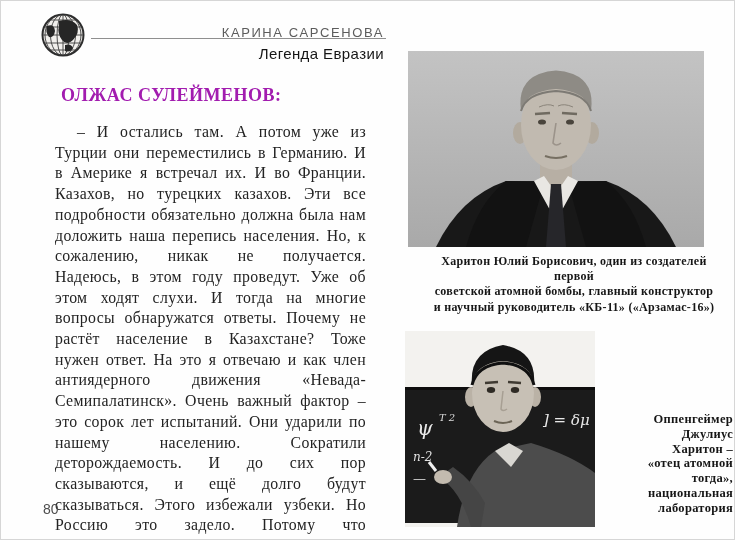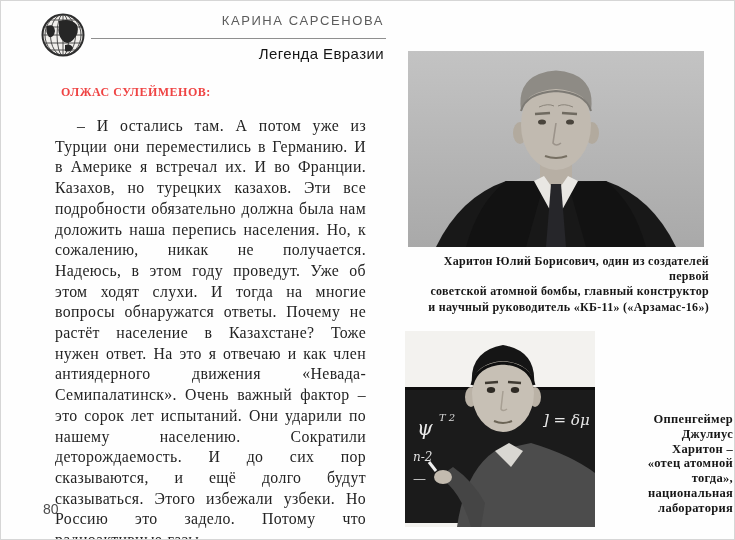--- a/index.html
+++ b/index.html
@@ -11,59 +11,59 @@
     box-sizing: border-box;
     border: 1px solid #d6d6d6;
     overflow: hidden;
     font-family: "Liberation Serif", serif;
     color: #1e1e1e;
   }
 
   
   .globe { position: absolute; left: 38px; top: 10px; width: 48px; height: 48px; }
   .hdr-author {
-    position: absolute; top: 12px; right: 350px;
+    position: absolute; top: 24px; right: 350px;
     font-family: "Liberation Sans", sans-serif;
     font-size: 13px; color: #5c5c5c; letter-spacing: 1.6px; white-space: nowrap;
   }
   .hdr-rule {
     position: absolute; left: 90px; top: 37px; width: 295px; height: 1px;
     background: #8f8f8f;
   }
   .hdr-title {
     position: absolute; top: 44px; right: 350px;
     font-family: "Liberation Sans", sans-serif;
     font-weight: normal; font-size: 15px; color: #161616; letter-spacing: 0.4px; white-space: nowrap;
   }
 
   
   .text-col { position: absolute; left: 38px; top: 84px; width: 343px; }
   .speaker {
-    font-weight: bold; font-size: 12px; letter-spacing: 0.5px;
-    text-indent: 22px; margin: 0 0 6px 0; color: #ef4444;
+    font-weight: bold; font-size: 18px; letter-spacing: 0.5px;
+    text-indent: 22px; margin: 0 0 6px 0; color: #a21caf;
   }
   .body-par {
     margin: 16px; font-size: 15.8px; line-height: 20.7px;
     text-align: justify; text-indent: 22px;
     letter-spacing: 0.35px; word-spacing: 1px; color: #232323;
   }
   .page-num {
     position: absolute; left: 42px; top: 500px;
     font-family: "Liberation Sans", sans-serif;
     font-size: 14px; color: #4d4d4d;
   }
 
   
   .photo1 { position: absolute; left: 407px; top: 50px; width: 296px; height: 196px; }
   .photo2 { position: absolute; left: 404px; top: 330px; width: 190px; height: 196px; }
   svg text { font-family: "DejaVu Serif", serif; }
 
   .cap1 {
-    position: absolute; left: 402px; top: 253px; width: 306px;
-    text-align: right; font-weight: bold; font-size: 12px;
+    position: absolute; left: 420px; top: 253px; width: 306px;
+    text-align: center; font-weight: bold; font-size: 12px;
     line-height: 15.2px; letter-spacing: 0.3px; color: #161616;
   }
   .cap2 {
     position: absolute; left: 607px; top: 411px; width: 125px;
     text-align: right; font-weight: bold; font-size: 12.5px;
     line-height: 14.8px; letter-spacing: 0.3px; color: #161616;
   }
 </style>
 </head>
 <body>

